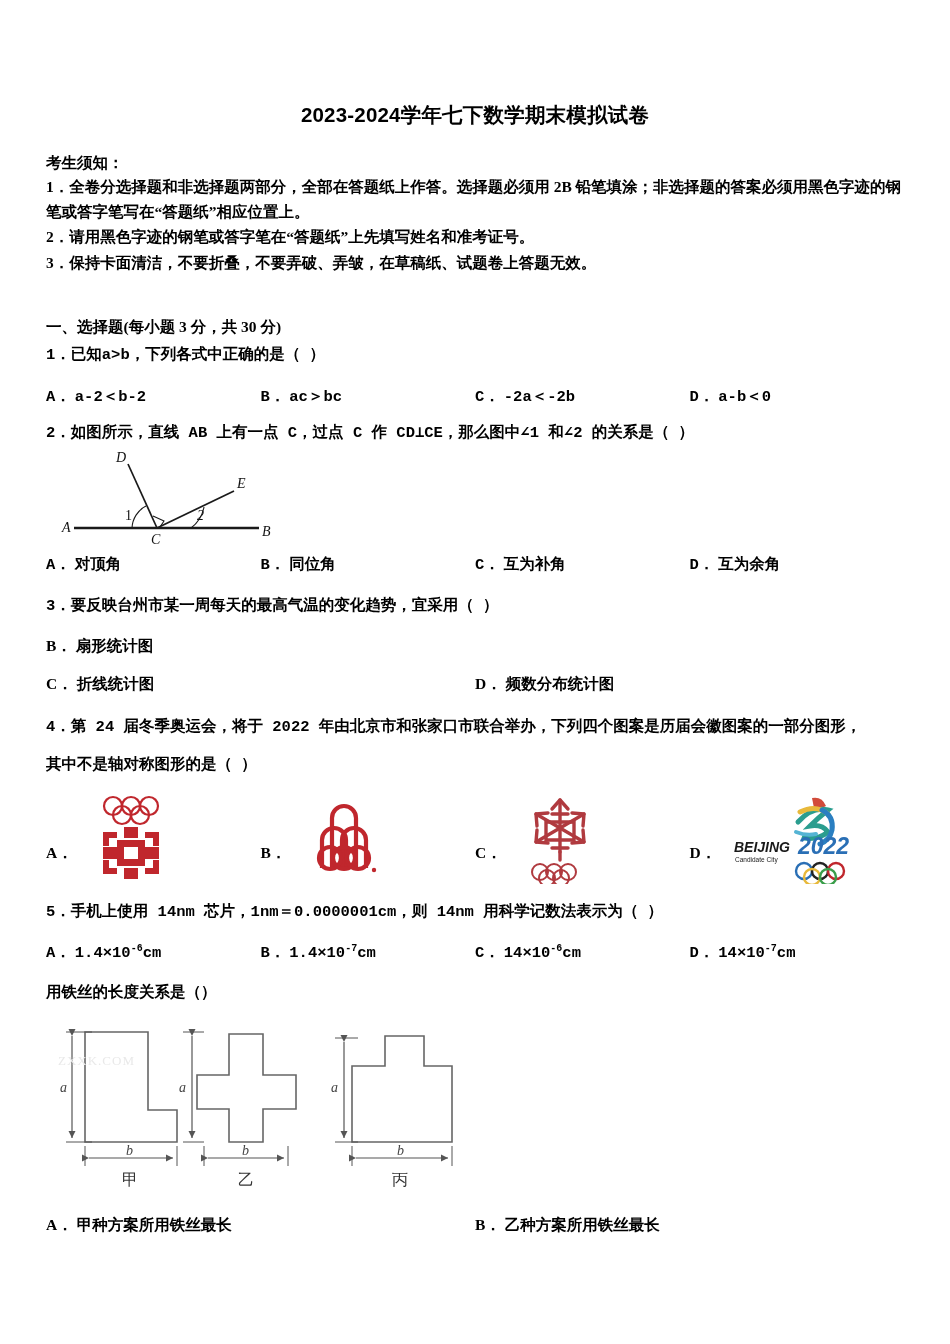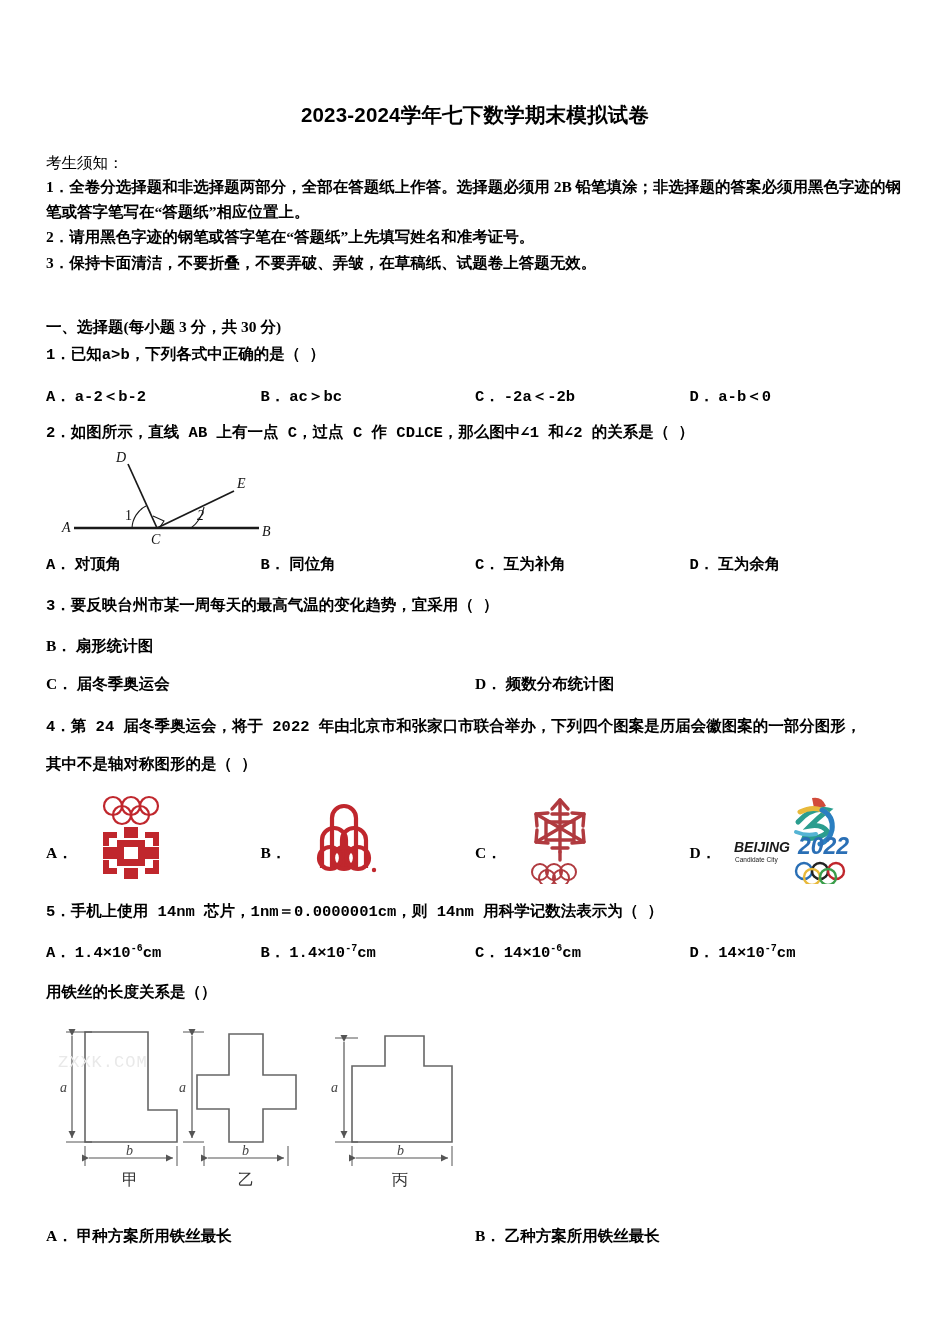--- a/index.html
+++ b/index.html
@@ -29,21 +29,21 @@
     letter-spacing: 0.2px;
     margin: 0;
     padding-top: 101px;
     font-family: "Liberation Sans", "DejaVu Sans", sans-serif;
   }
   .body-wrap {
     padding: 0 46px 0 46px;
   }
   .notice-head {
     font-size: 15.5px;
-    font-weight: normal;
+    font-weight: bold;
     margin-top: 22px;
     line-height: 1.5;
   }
   .notice-line {
     font-size: 15.5px;
     font-weight: bold;
     line-height: 1.62;
   }
   .section-head {
     font-size: 15.5px;
@@ -98,23 +98,23 @@
   }
   .shapes-row {
     margin-top: 14px;
     margin-left: 6px;
   }
   svg { display: block; }
   .wm {
     position: absolute;
     left: 58px;
     top: 1053px;
-    font-size: 17px;
+    font-size: 13px;
     color: #e9e9e9;
-    font-family: Liberation Mono, monospace;
+    font-family: Liberation Serif, serif;
     letter-spacing: 1px;
     pointer-events: none;
     text-align: right;
   }
 </style>
 </head>
 <body>
 
 <div class="page">
 
@@ -173,21 +173,21 @@
         <div class="opt"><span class="lab">D．</span><span>互为余角</span></div>
       </div>
     </div>
 
     <div style="margin-top:19px;">
       <div class="q-stem tight"><span>3．</span><span>要反映台州市某一周每天的最高气温的变化趋势，宜采用（ ）</span></div>
       <div class="opt-row two-col">
         <div class="opt"><span class="lab">B．</span><span>扇形统计图</span></div>
       </div>
       <div class="opt-row two-col">
-        <div class="opt"><span class="lab">C．</span><span>届冬季奥运会</span></div>
+        <div class="opt"><span class="lab">C．</span><span>折线统计图</span></div>
         <div class="opt"><span class="lab">D．</span><span>频数分布统计图</span></div>
       </div>
     </div>
 
     <div style="margin-top:20px;">
       <div class="q-stem tight"><span>4．</span><span>第 24 届冬季奥运会，将于 2022 年由北京市和张家口市联合举办，下列四个图案是历届会徽图案的一部分图形，</span></div>
       <div class="q-stem tight" style="margin-top:13px;">其中不是轴对称图形的是（  ）</div>
 
       <div class="logos-row">
 
@@ -345,21 +345,21 @@
           <line x1="292" y1="22" x2="292" y2="118" stroke="#555" stroke-width="1.2" marker-start="url(#ah)" marker-end="url(#ah)"></line>
           <text x="279" y="72" font-family="Liberation Serif, serif" font-style="italic" font-size="14" fill="#444">a</text>
           <line x1="300" y1="126" x2="300" y2="146" stroke="#555" stroke-width="1"></line>
           <line x1="400" y1="126" x2="400" y2="146" stroke="#555" stroke-width="1"></line>
           <line x1="304" y1="138" x2="396" y2="138" stroke="#555" stroke-width="1.2" marker-start="url(#ah)" marker-end="url(#ah)"></line>
           <text x="345" y="135" font-family="Liberation Serif, serif" font-style="italic" font-size="14" fill="#444">b</text>
           <text x="340" y="165" font-family="Liberation Sans, sans-serif" font-size="16" fill="#333">丙</text>
         </svg>
       </div>
 
-      <div class="opt-row two-col" style="margin-top:26px;">
+      <div class="opt-row two-col" style="margin-top:15px;">
         <div class="opt"><span class="lab">A．</span><span>甲种方案所用铁丝最长</span></div>
         <div class="opt"><span class="lab">B．</span><span>乙种方案所用铁丝最长</span></div>
       </div>
     </div>
 
   </div>
 
   <div class="wm">ZXXK.COM</div>
 
 </div>

